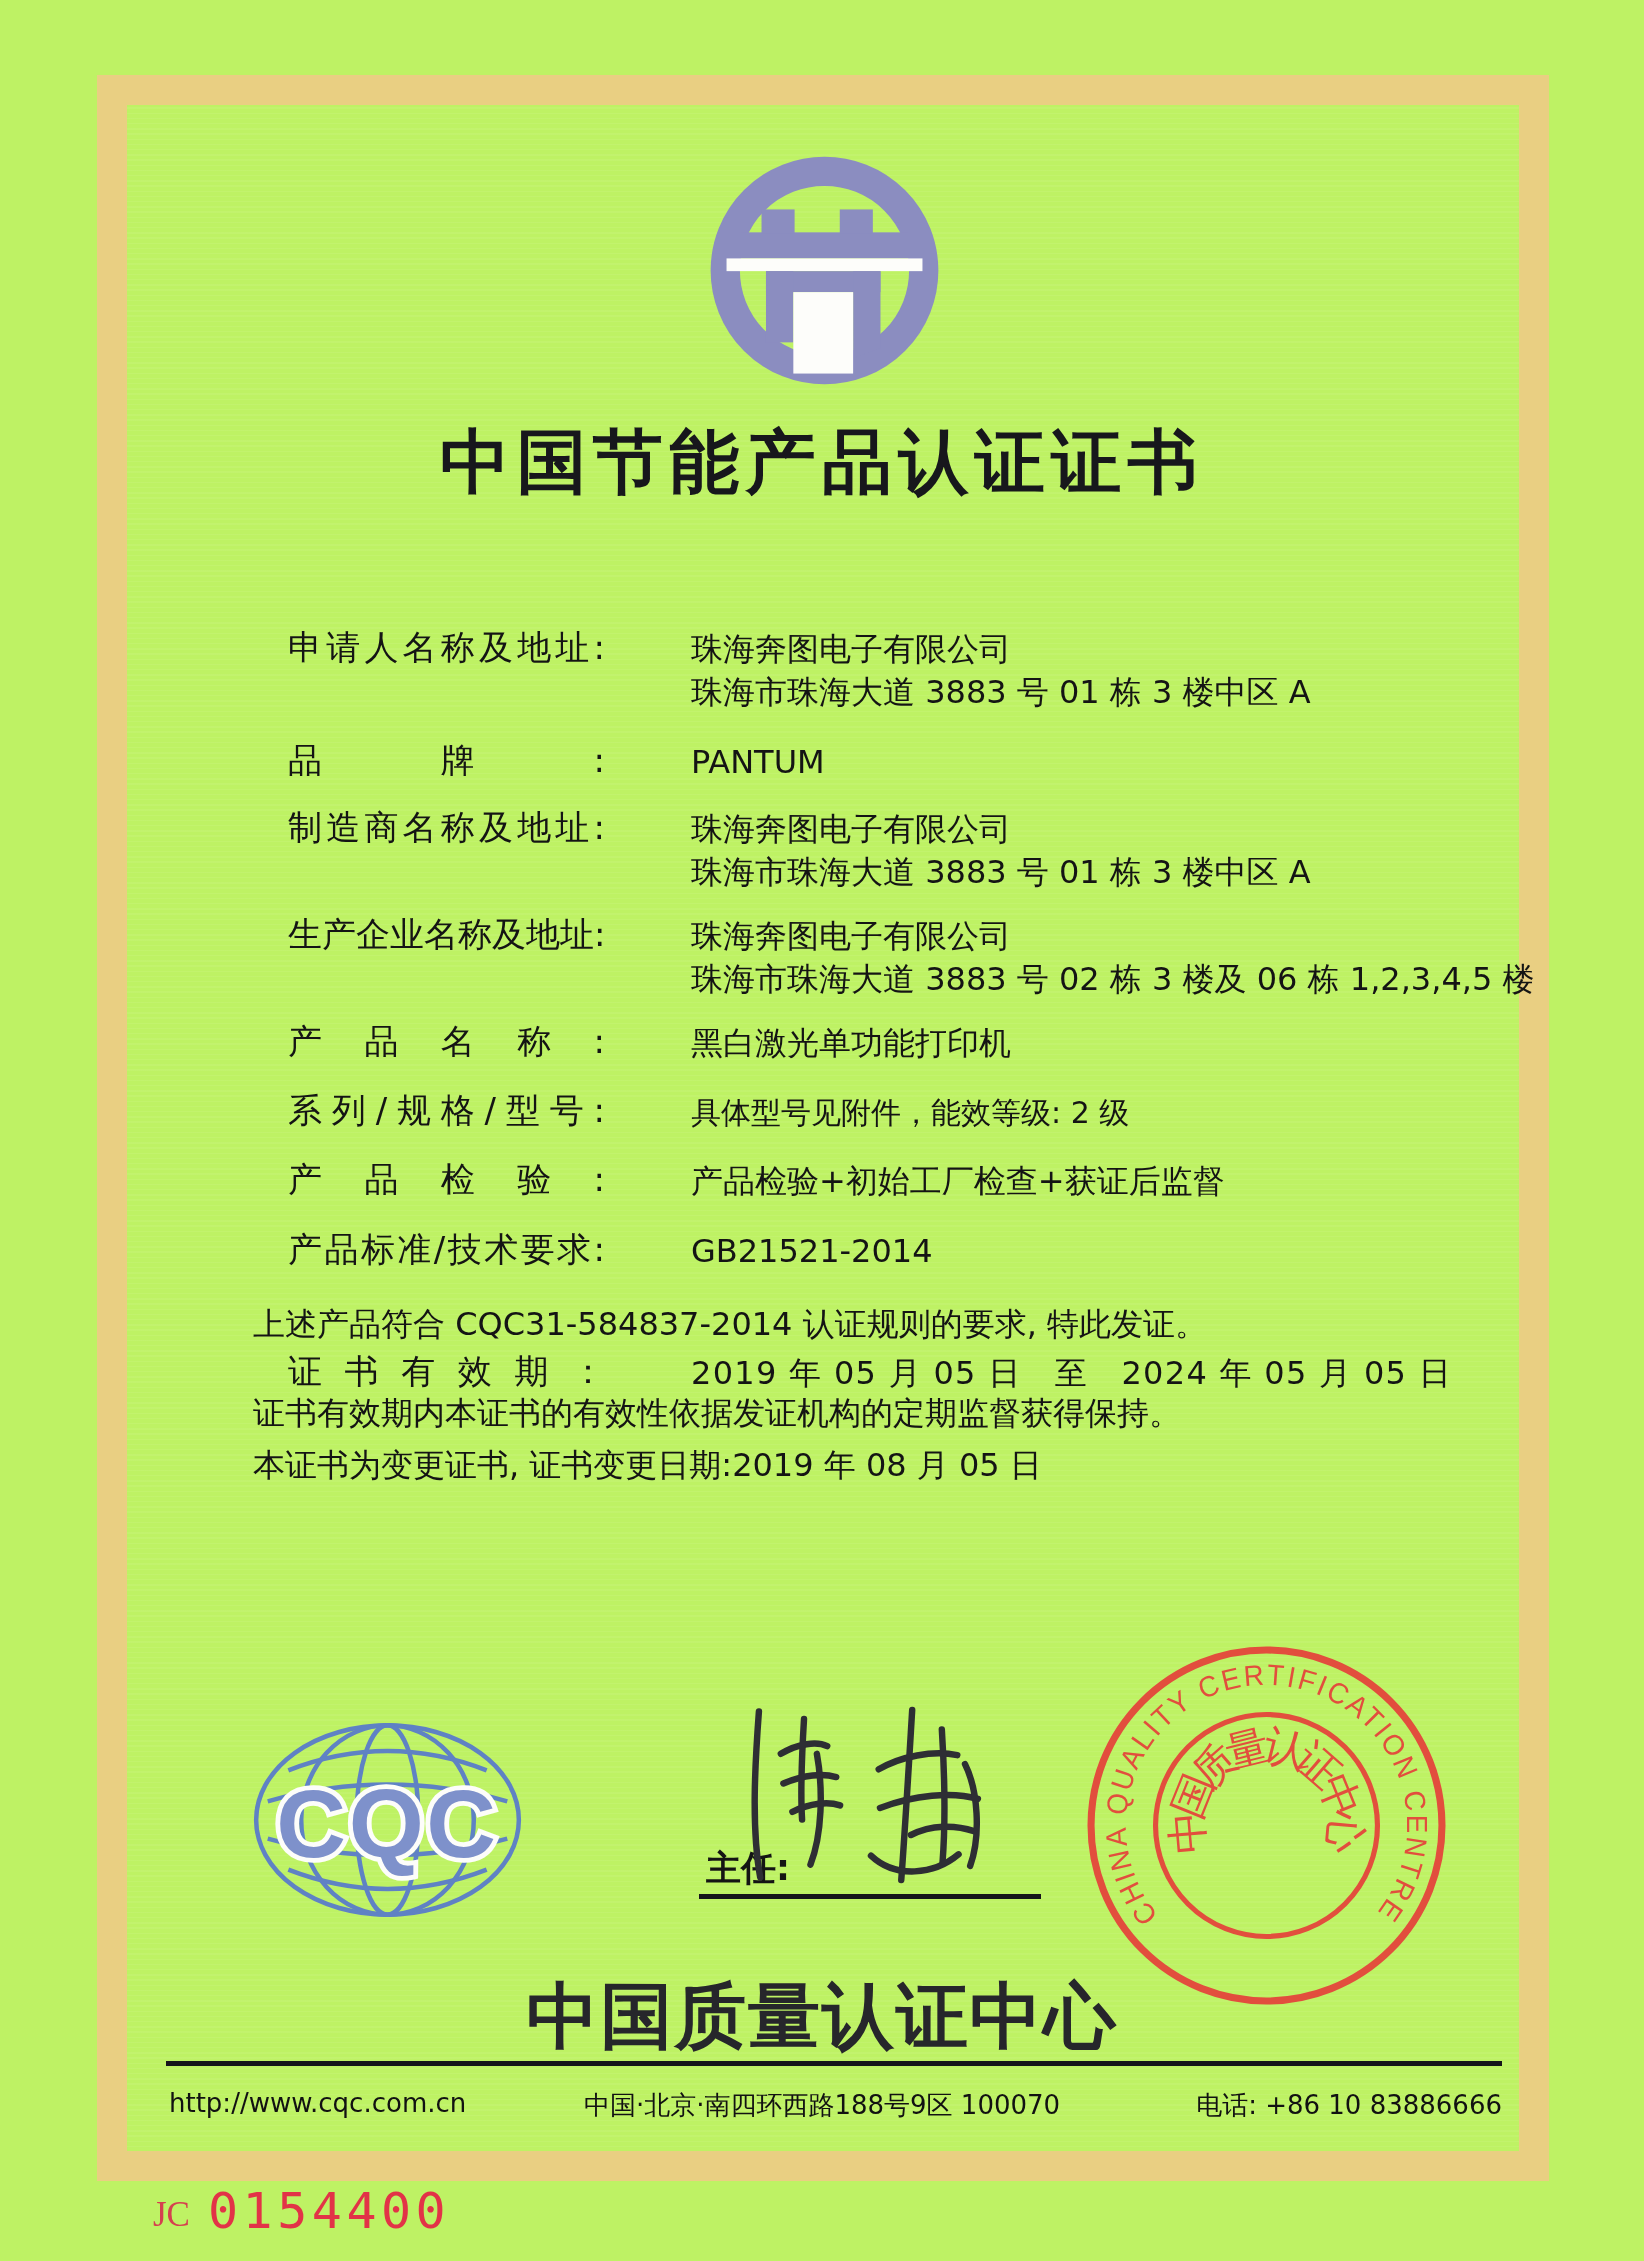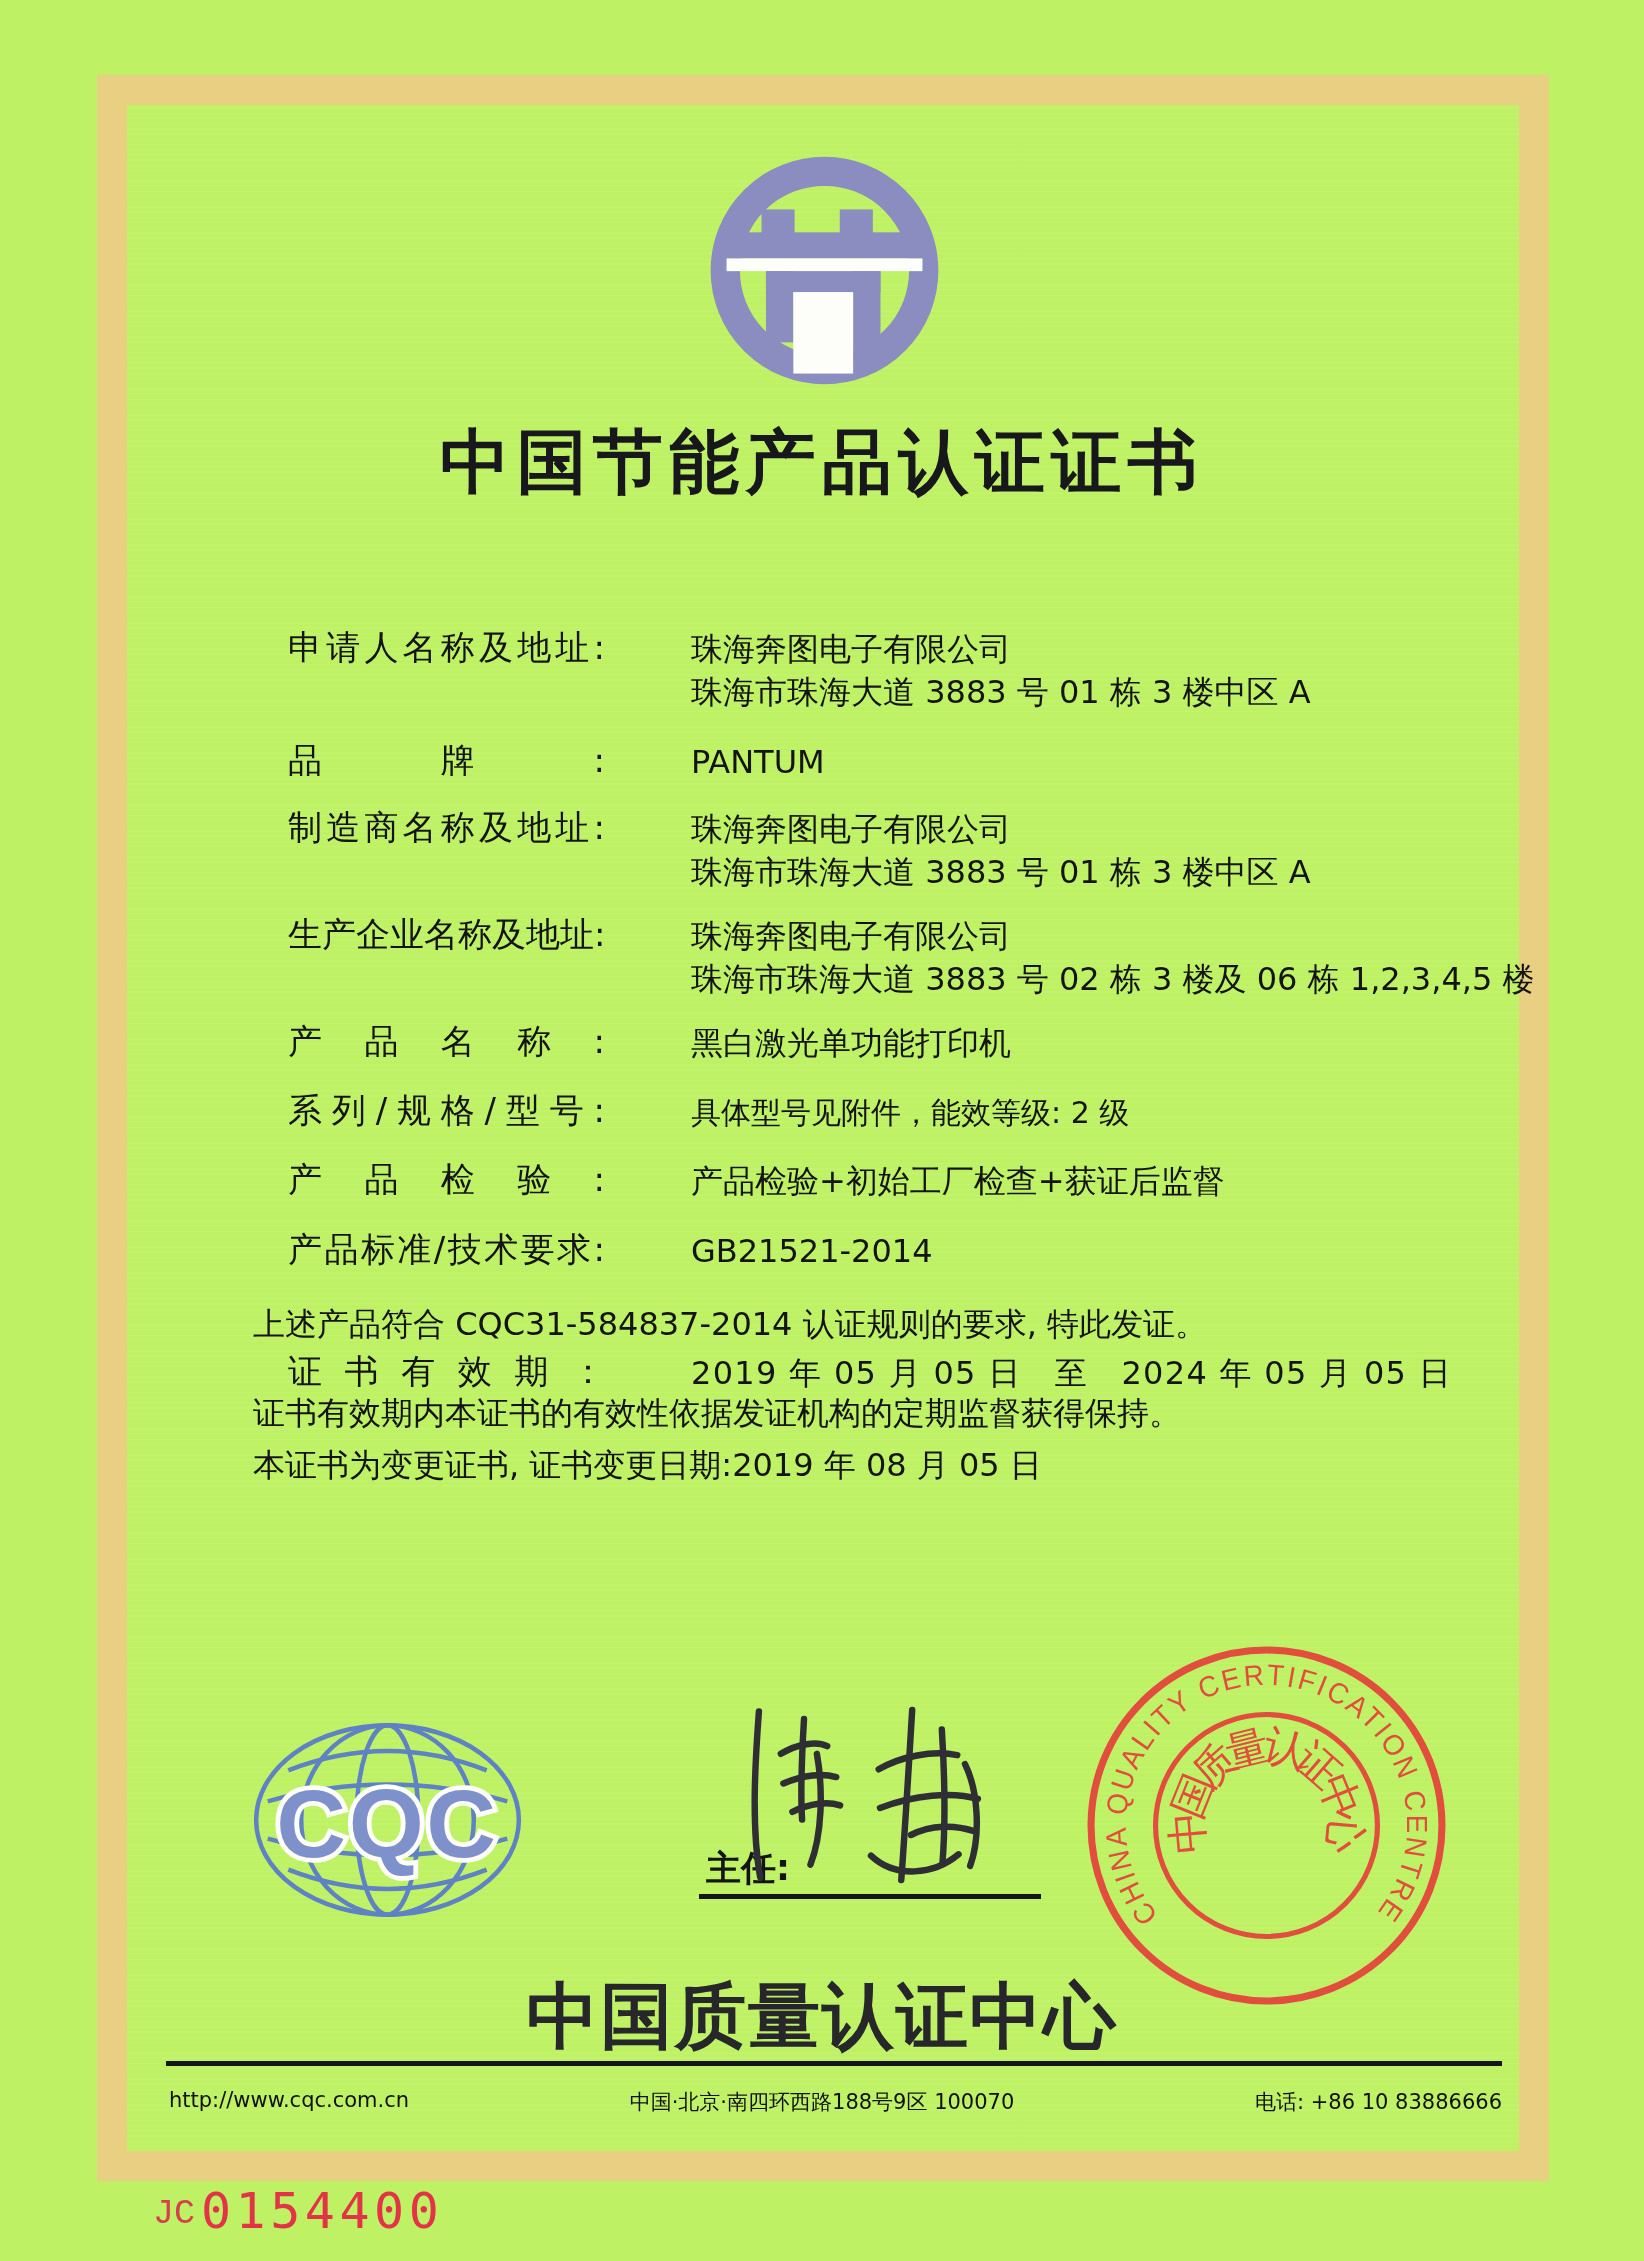--- a/index.html
+++ b/index.html
@@ -27,27 +27,27 @@
   .validity{top:1352px}
   .validity .fvalue{letter-spacing:1.3px;}
   .cqc-globe{position:absolute;left:251px;top:1720px;width:273px;height:200px;}
   .director{position:absolute;left:706px;top:1845px;font-size:35px;font-weight:bold;}
   .signature{position:absolute;left:719px;top:1692px;width:322px;height:201px;}
   .sig-line{position:absolute;left:699px;top:1894px;width:342px;height:4.5px;background:#15151a;}
   .stamp{position:absolute;left:1082px;top:1641px;width:369px;height:369px;opacity:0.93;}
   .org-name{position:absolute;left:0;top:1969px;width:1644px;text-align:center;
         font-size:72px;font-weight:bold;letter-spacing:1.9px;color:#26262b;}
   .footer-rule{position:absolute;left:166px;top:2061px;width:1336px;height:4.5px;background:#15151a;}
-  .footer{position:absolute;left:0;top:2088px;width:1644px;height:39px;font-size:21px;color:#111;}
+  .footer{position:absolute;left:0;top:2088px;width:1644px;height:39px;font-size:26px;color:#111;}
   .f-url{position:absolute;left:169px;top:0;}
   .f-addr{position:absolute;left:0;width:100%;text-align:center;top:0;}
   .f-phone{position:absolute;right:142px;top:0;}
   .serial{position:absolute;left:153px;top:2186px;display:flex;align-items:flex-end;}
-  .serial-prefix{font-family:Liberation Mono, monospace;font-size:35px;color:#d5404f;line-height:1;
-        margin-right:6px;padding-bottom:3.9px;}
+  .serial-prefix{font-family:Liberation Serif, serif;font-size:35px;color:#d5404f;line-height:1;
+        margin-right:18px;padding-bottom:3.9px;}
   .serial-number{font-family:"DejaVu Sans Mono",monospace;font-weight:normal;font-size:50px;
         color:#e23347;letter-spacing:4.5px;line-height:1;}
 </style>
 </head>
 <body>
 
 <div class="page">
 
   <div class="gold-frame"></div>
 

